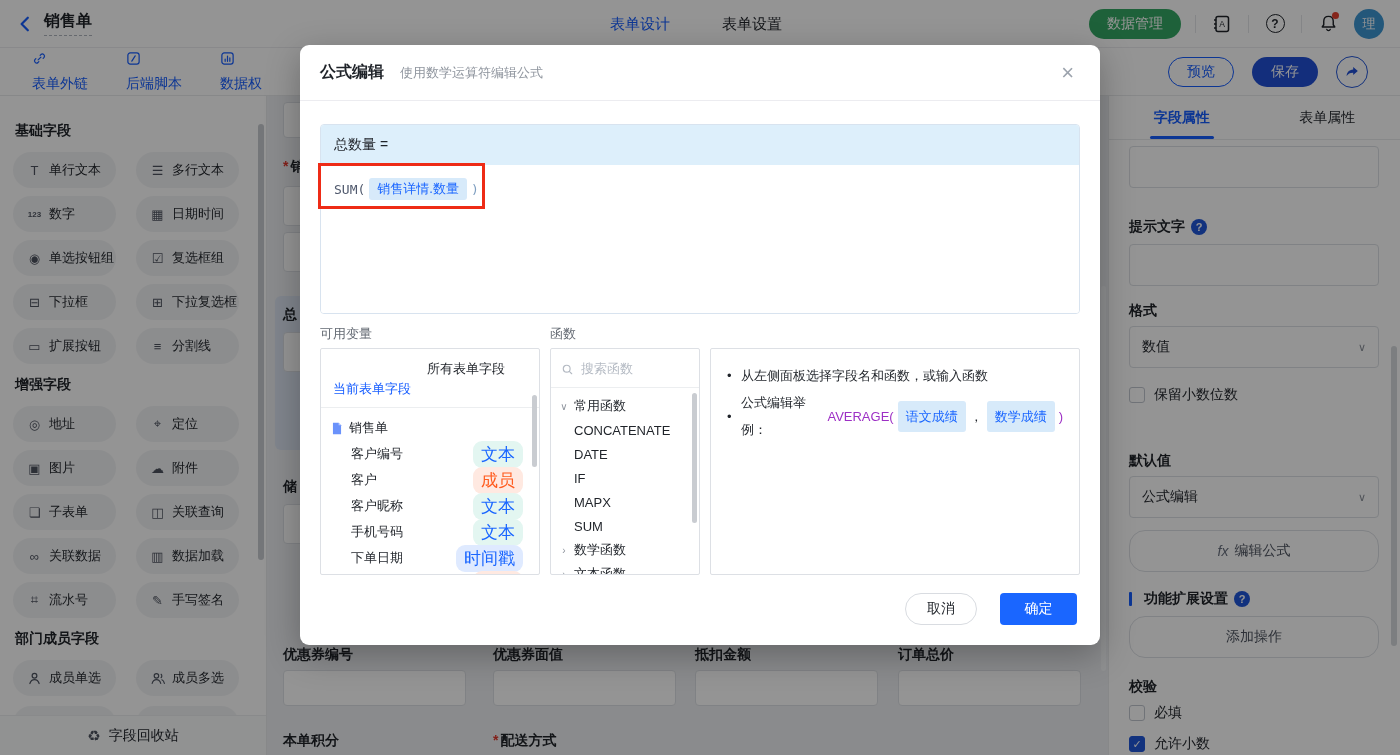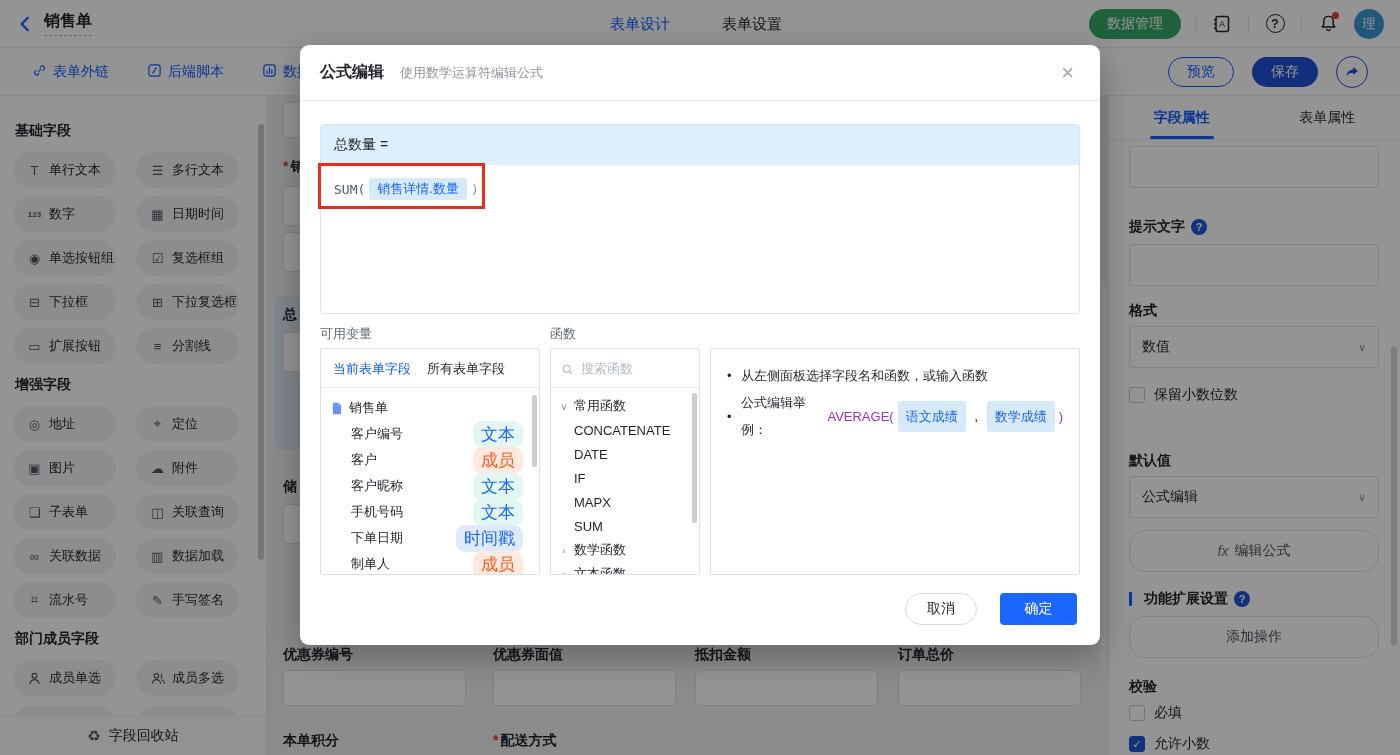--- a/index.html
+++ b/index.html
@@ -22,21 +22,21 @@
   .help-circ { width:19px; height:19px; border:1.6px solid #1f2329; border-radius:50%; font-size:12px; font-weight:700;
                display:flex; align-items:center; justify-content:center; color:#1f2329; }
   .red-dot { position:absolute; top:0; right:1px; width:7px; height:7px; border-radius:50%; background:#e5402f; }
   .avatar { width:30px; height:30px; border-radius:50%; background:#3d96d2; color:#fff; font-size:13px;
             display:flex; align-items:center; justify-content:center; cursor:pointer; }
 
   
   .toolbar { position:absolute; top:48px; left:0; right:0; height:48px; background:#fff;
              border-bottom:1px solid #e8eaed; display:flex; align-items:center; padding:0 32px; z-index:10; }
   .tb-links { display:flex; gap:38px; }
-  .tb-link { display:flex; align-items:flex-start; gap:6px; color:#165dff; font-size:14px; cursor:pointer; }
+  .tb-link { display:flex; align-items:flex-start; gap:6px; color:#165dff; font-size:14px; cursor:pointer;flex-direction:column; }
   .tb-right { margin-left:auto; display:flex; align-items:center; gap:18px; }
   .btn-preview { border:1px solid #165dff; color:#165dff; background:#fff; border-radius:16px; padding:5px 18px; font-size:14px; cursor:pointer; }
   .btn-save { border:none; color:#fff; background:#2150d6; border-radius:16px; padding:6px 19px; font-size:14px; cursor:pointer; }
   .btn-share { width:32px; height:32px; border:1px solid #2457d8; border-radius:50%; background:#fff;
                display:flex; align-items:center; justify-content:center; cursor:pointer; }
 
   
   .left-sidebar { position:absolute; top:96px; left:0; width:267px; bottom:0; background:#fff;
                   border-right:1px solid #e8eaed; padding:14px 12px 0 13px; overflow:hidden; }
   .section-title { font-size:14px; font-weight:700; margin:12px 0 12px 2px; }
@@ -109,21 +109,21 @@
   .annotation-box { position:absolute; left:18px; top:118px; width:167px; height:46px; border:3px solid #ee2b16; z-index:5; pointer-events:none; }
 
   .panel-label { position:absolute; top:280px; font-size:13px; color:#646a73; }
   .mpanel { position:absolute; top:303px; height:227px; border:1px solid #dde0e5; border-radius:2px; background:#fff; overflow:hidden; }
   .vpanel { left:20px; width:220px; }
   .fpanel { left:250px; width:150px; }
   .tpanel { left:410px; width:370px; }
 
   .vtabs { display:flex; gap:16px; padding:11px 12px 9px; font-size:13px; border-bottom:1px solid #eceef0; }
   .vtab { cursor:pointer; white-space:nowrap; }
-  .vtab.active { color:#165dff; }
+  .vtab.active { color:#165dff;margin-top:20px; }
   .vtree { padding:7px 6px 0 10px; font-size:13px; }
   .vrow-root { display:flex; align-items:center; gap:6px; height:26px; }
   .vrow { display:flex; align-items:center; justify-content:space-between; height:26px; padding-left:20px; cursor:pointer; }
   .badge { font-size:17px; padding:2px 8px; border-radius:9px; margin-right:10px; white-space:nowrap; }
   .b-text { background:#e3f6f1; color:#1a66ff; }
   .b-member { background:#ffe9e1; color:#ff5c1f; }
   .b-time { background:#dfeaff; color:#1a66ff; }
   .vscroll { position:absolute; right:2px; top:46px; width:5px; height:72px; background:#c9ccd1; border-radius:3px; }
 
   .fsearch { display:flex; align-items:center; gap:7px; padding:11px 10px 9px; border-bottom:1px solid #eceef0;

